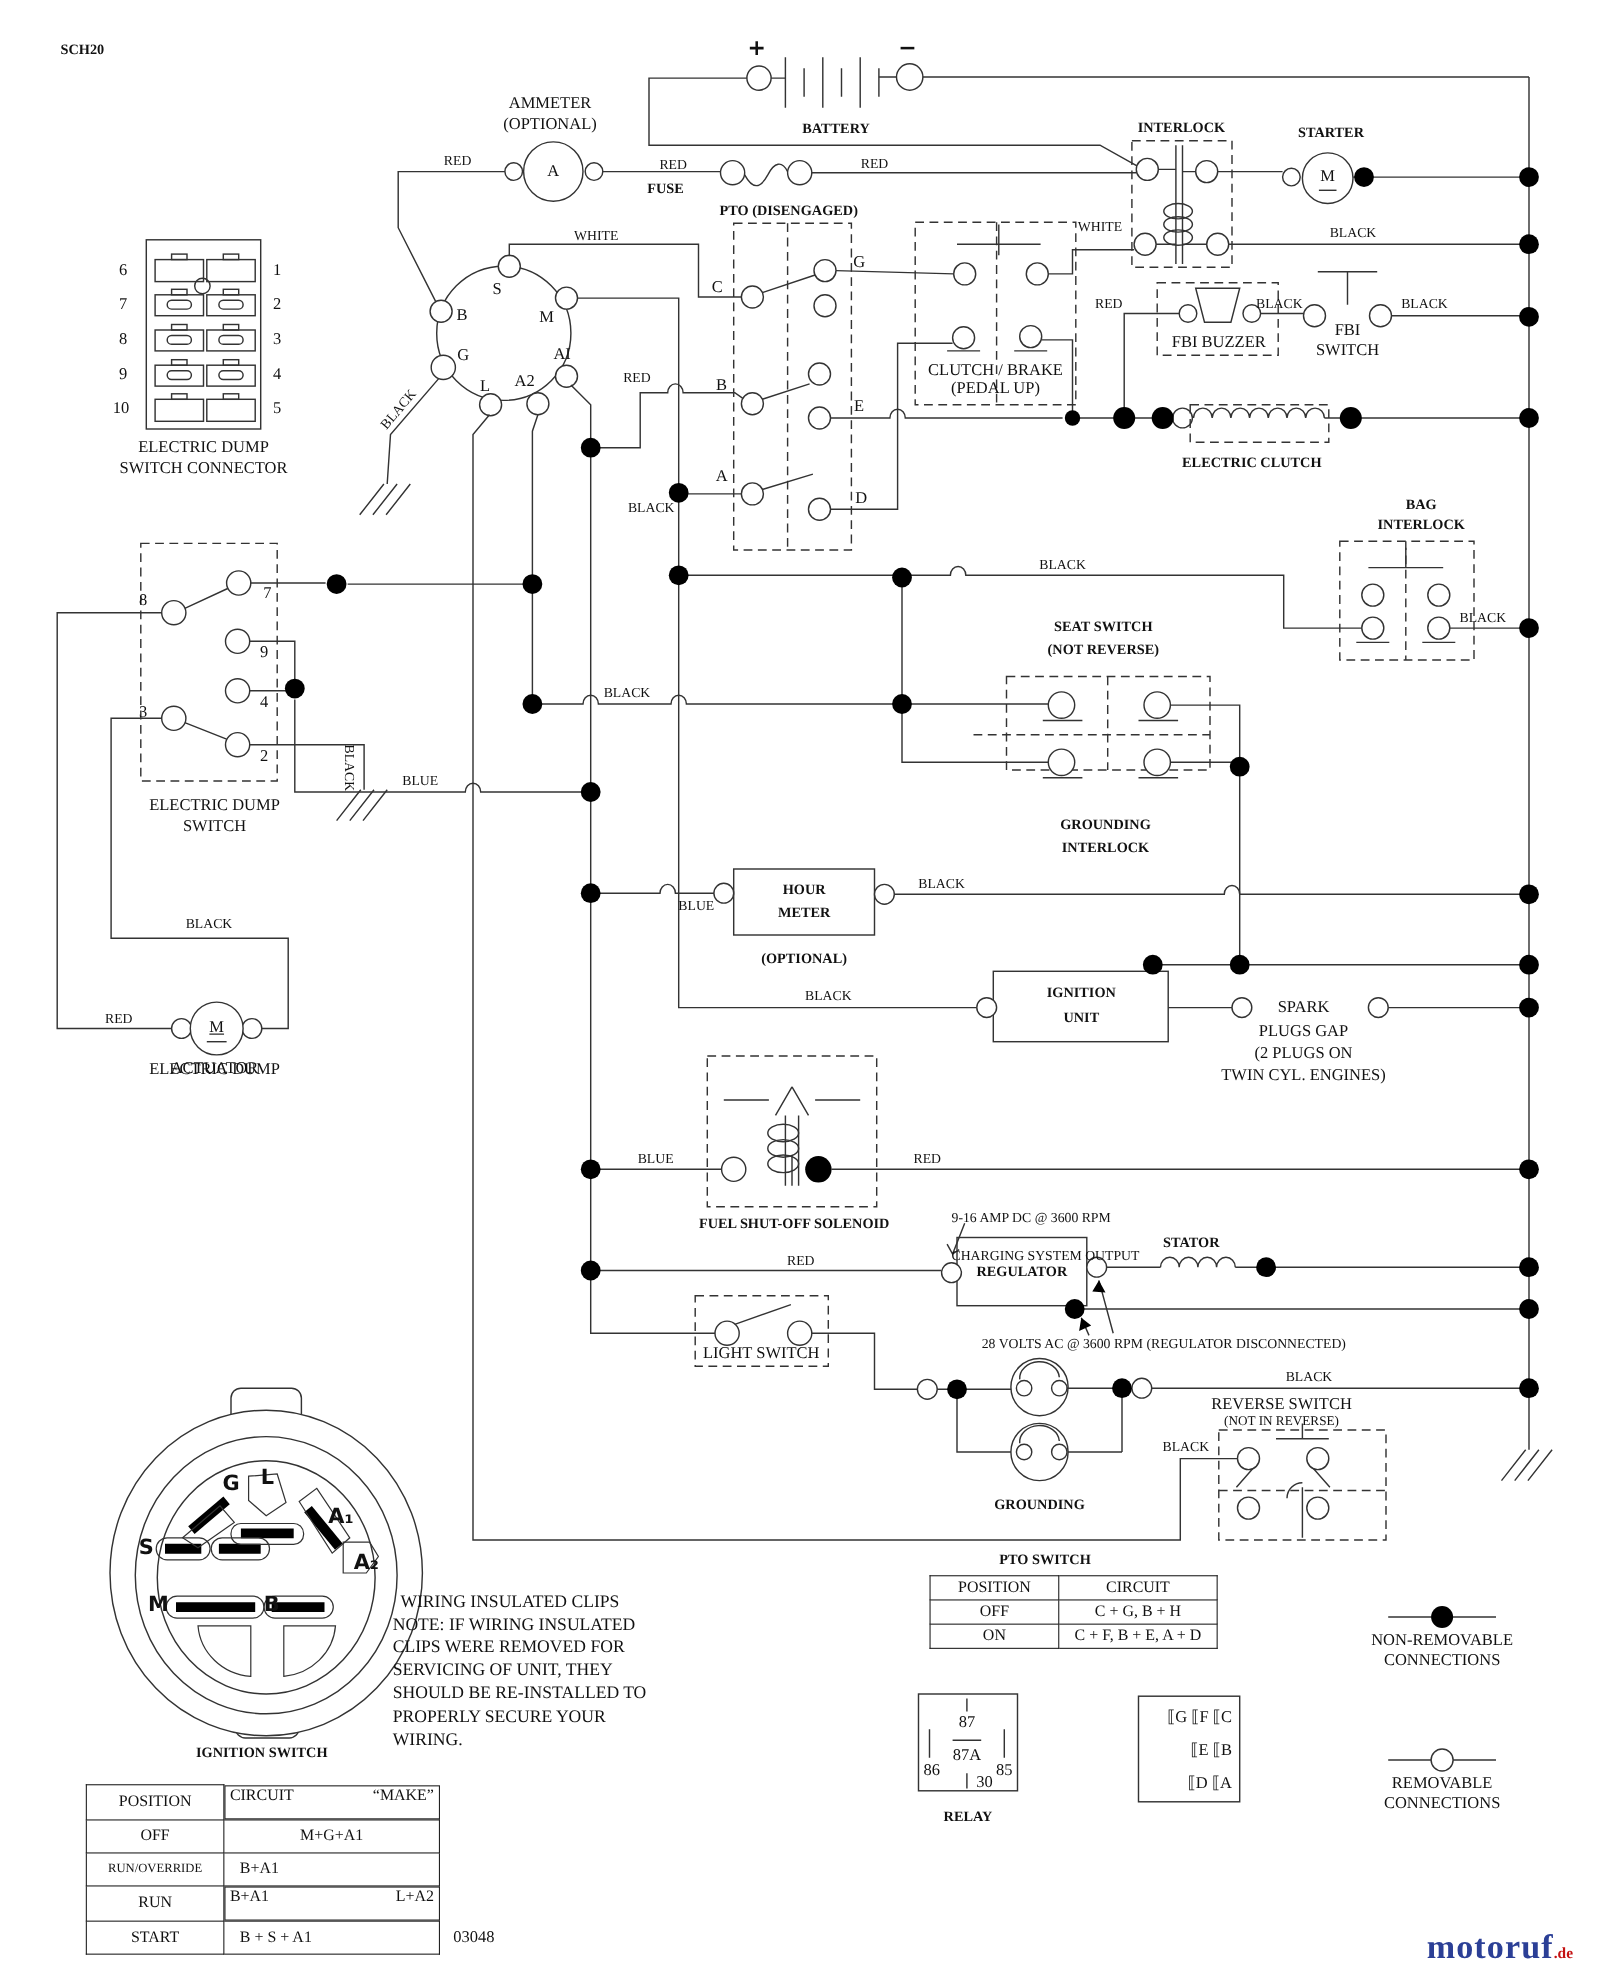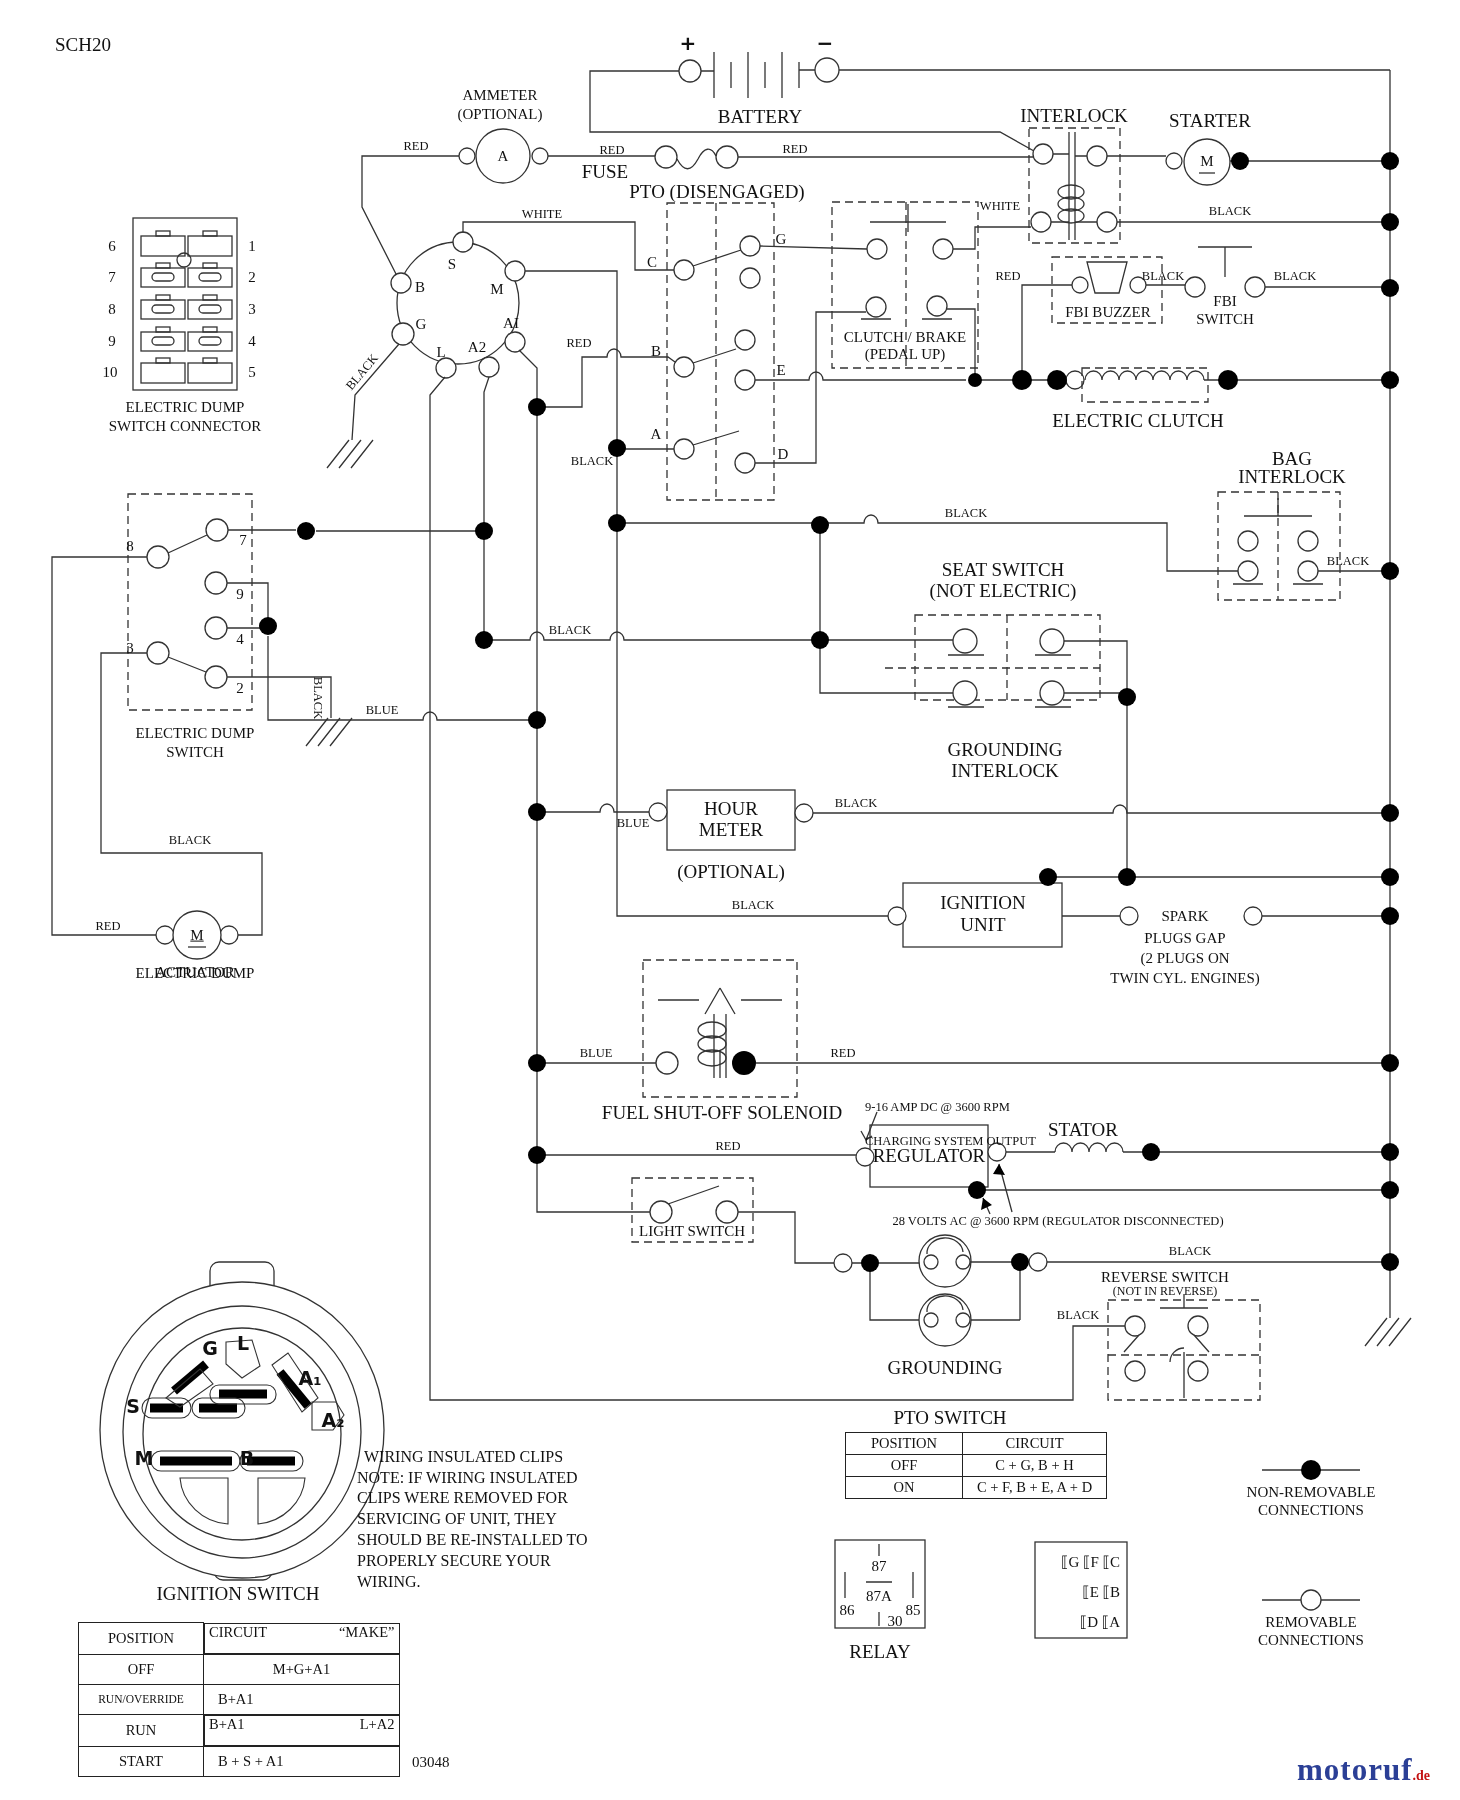--- a/index.html
+++ b/index.html
@@ -4,21 +4,21 @@
 <style>
   html,body{margin:0;padding:0;background:#fff;}
   #stage{position:relative;width:1460px;height:1800px;background:#fff;overflow:hidden;
          font-family:"Liberation Serif",serif;color:#111;}
   svg.wires{position:absolute;left:0;top:0;}
   .lbl{position:absolute;font:15px/1.12 "Liberation Serif",serif;white-space:nowrap;
        transform:translate(-50%,-50%);color:#111;}
   .wirelbl{font-size:12.5px;}
   .pin{font-size:15px;}
   .small{font-size:12px;}
-  .big{font-size:19px;}
+  .big{font-size:13px;font-weight:bold;}
   .left{transform:translate(0,-50%);}
   .right{transform:translate(-100%,-50%);}
   .u{text-decoration:underline;}
   .rot90{transform:translate(-50%,-50%) rotate(90deg);}
   .rotdiag{transform:translate(-50%,-50%) rotate(-50deg);}
   .keylbl{font-family:"DejaVu Sans",sans-serif;font-weight:bold;font-size:19px;}
   .note-line{position:absolute;font:16px/1 "Liberation Serif",serif;white-space:nowrap;transform:translate(0,-50%);}
   table.dtable{position:absolute;border-collapse:collapse;background:#fff;
        font:14.5px "Liberation Serif",serif;table-layout:fixed;}
   table.dtable td{border:1.5px solid #222;text-align:center;padding:0 4px;overflow:hidden;white-space:nowrap;}
@@ -457,21 +457,21 @@
 
 <span class="lbl" style="left:905px;top:337px">CLUTCH / BRAKE</span>
 <span class="lbl" style="left:905px;top:354px">(PEDAL UP)</span>
 <span class="lbl big" style="left:1138px;top:421px">ELECTRIC CLUTCH</span>
 <span class="lbl big" style="left:1292px;top:459px">BAG</span>
 <span class="lbl big" style="left:1292px;top:477px">INTERLOCK</span>
 <span class="lbl wirelbl" style="left:966px;top:513px">BLACK</span>
 <span class="lbl wirelbl" style="left:1348px;top:561px">BLACK</span>
 
 <span class="lbl big" style="left:1003px;top:570px">SEAT SWITCH</span>
-<span class="lbl big" style="left:1003px;top:591px">(NOT ELECTRIC)</span>
+<span class="lbl big" style="left:1003px;top:591px">(NOT REVERSE)</span>
 <span class="lbl big" style="left:1005px;top:750px">GROUNDING</span>
 <span class="lbl big" style="left:1005px;top:771px">INTERLOCK</span>
 <span class="lbl wirelbl" style="left:570px;top:630px">BLACK</span>
 
 <span class="lbl" style="left:185px;top:407px">ELECTRIC DUMP</span>
 <span class="lbl" style="left:185px;top:426px">SWITCH CONNECTOR</span>
 <span class="lbl pin" style="left:112px;top:246px">6</span>
 <span class="lbl pin" style="left:112px;top:277px">7</span>
 <span class="lbl pin" style="left:112px;top:309px">8</span>
 <span class="lbl pin" style="left:112px;top:341px">9</span>

